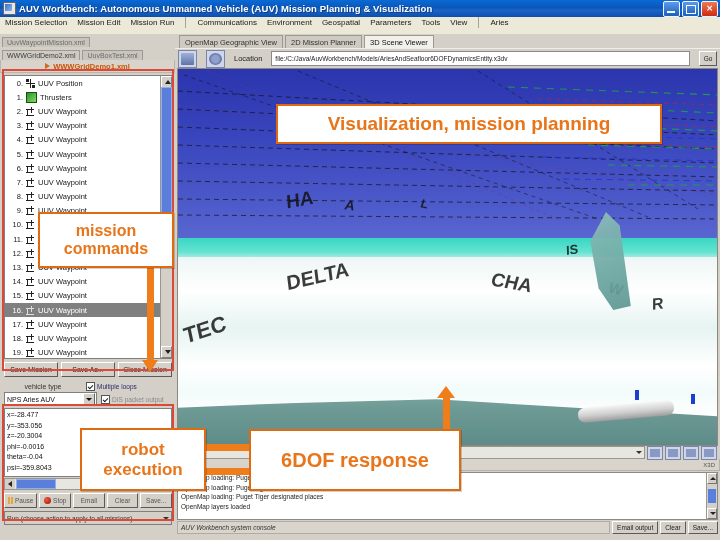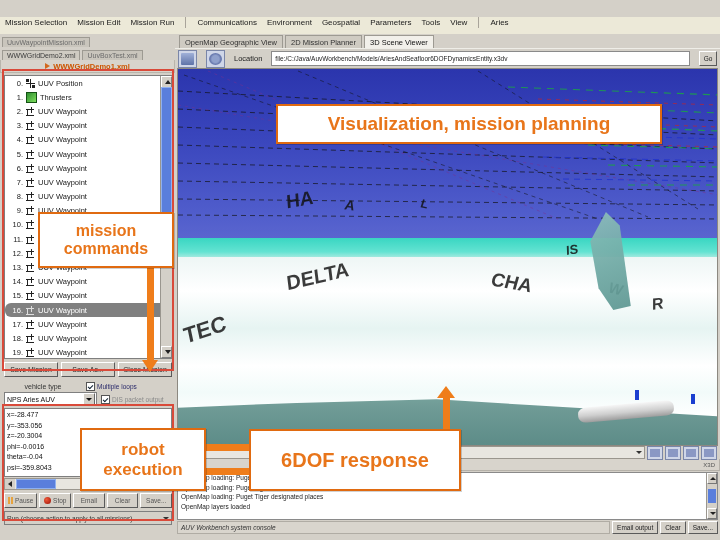--- a/index.html
+++ b/index.html
@@ -55,21 +55,21 @@
      linear-gradient(#222,#222) 0 4px/9px 1px no-repeat,
      linear-gradient(#222,#222) 4px 0/1px 9px no-repeat,
      linear-gradient(#222,#222) 0 0/3px 3px no-repeat,
      linear-gradient(#222,#222) 6px 6px/3px 3px no-repeat;}
   .ic.thr{background:linear-gradient(135deg,#2f8f2f,#7ede5e);border:1px solid #145214;}
   .ic.wp{background:
      linear-gradient(#222,#222) 1px 2px/1px 7px no-repeat,
      linear-gradient(#222,#222) 0 2px/8px 1px no-repeat,
      linear-gradient(#222,#222) 0 8px/8px 1px no-repeat,
      linear-gradient(#222,#222) 5px 0/1px 6px no-repeat;}
-  .listrow.sel{background:#808080;border-radius:6px;}
+  .listrow.sel{background:#808080;}
   .listrow.sel .lbl,.listrow.sel .num{color:#fff;}
   .listrow.sel .ic.wp{filter:invert(1);}
   .lscroll{position:absolute;right:0;top:0;width:11px;height:100%;background:#d4d0c8;
     border-left:1px solid #9a968e;}
   .lscroll .ar{height:10px;background:#d4d0c8;border:1px solid #fff;border-right-color:#808080;
     border-bottom-color:#808080;position:relative;}
   .lscroll .ar:after{content:"";position:absolute;left:3px;top:3px;border-left:3px solid transparent;
     border-right:3px solid transparent;border-bottom:4px solid #222;}
   .lscroll .ar.dn:after{border-bottom:none;border-top:4px solid #222;top:3px;}
   .lscroll .ar.dn{position:absolute;bottom:0;left:0;right:0;}
@@ -216,20 +216,35 @@
     border-top:9px solid transparent;border-bottom:9px solid transparent;border-right:12px solid #ef7d1a;}
   .redframe{position:absolute;border:2px solid #d94a3a;z-index:35;pointer-events:none;}
   #frame-list{left:2px;top:69px;width:168px;height:298px;}
   #frame-run{left:2px;top:404px;width:168px;height:113px;}
 </style>
 </head>
 <body>
 
 <div id="app">
 
+  <div class="titlebar">
+    <div class="tb-icon"></div>
+    <div class="tb-title">AUV Workbench:  Autonomous Unmanned Vehicle (AUV) Mission Planning &amp; Visualization</div>
+    <div class="winbtns">
+      <div class="winbtn">
+          <span class="bar"></span>
+        </div>
+      <div class="winbtn">
+          <span class="sq"></span>
+        </div>
+      <div class="winbtn close">
+          <span class="g">✕</span>
+        </div>
+    </div>
+  </div>
 
   <div class="menubar">
     <div class="menu-item">Mission Selection</div>
     <div class="menu-item">Mission Edit</div>
     <div class="menu-item">Mission Run</div>
     <div class="menu-sep"></div>
     <div class="menu-item">Communications</div>
     <div class="menu-item">Environment</div>
     <div class="menu-item">Geospatial</div>
     <div class="menu-item">Parameters</div>

